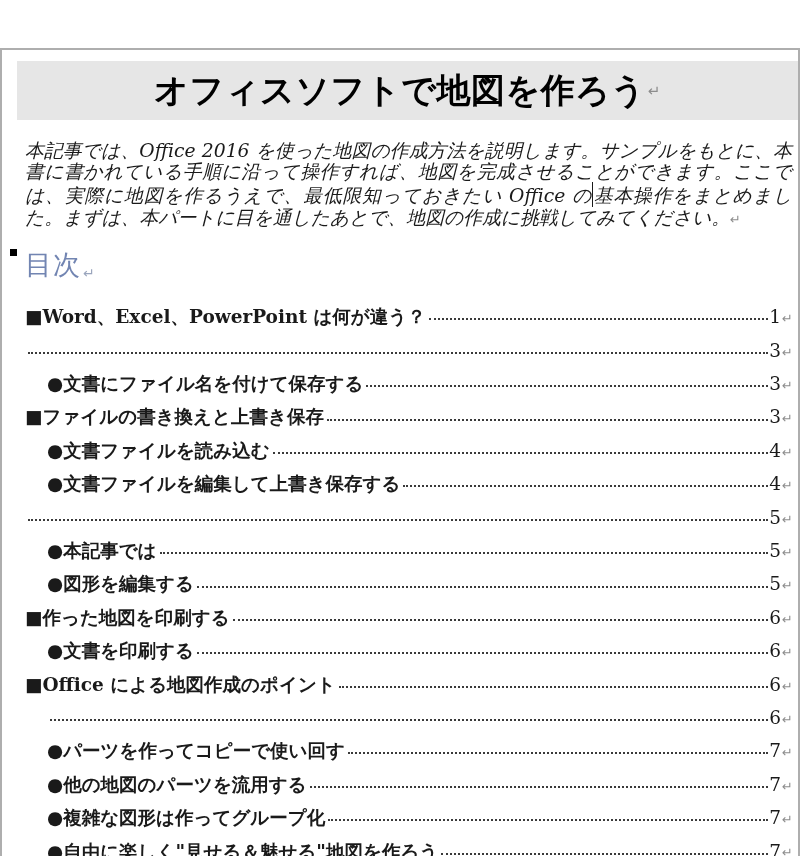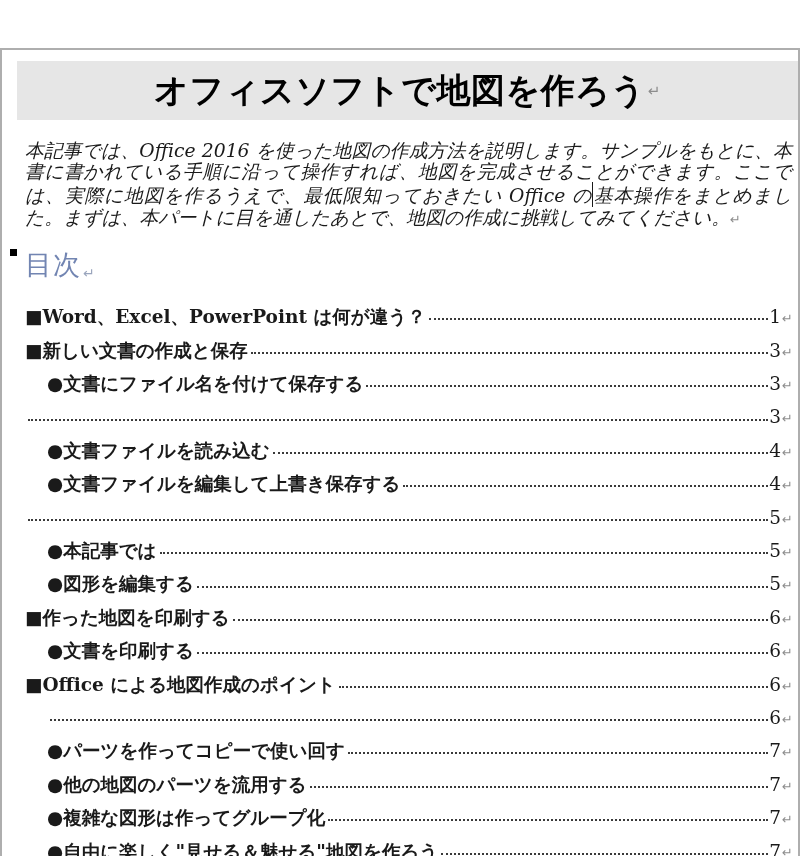--- a/index.html
+++ b/index.html
@@ -137,32 +137,32 @@
   </div>
 
   <div class="toc">
       <div class="toc-row">
     <span class="toc-label">■Word、Excel、PowerPoint は何が違う？</span>
     <span class="toc-dots"></span>
     <span class="toc-page">1</span>
     <span class="pilcrow">↵</span>
   </div>
       <div class="toc-row">
-    <span class="toc-label">■新しい文書の作成と保存</span>
     <span class="toc-dots"></span>
     <span class="toc-page">3</span>
     <span class="pilcrow">↵</span>
   </div>
       <div class="toc-row level2">
     <span class="toc-label">●文書にファイル名を付けて保存する</span>
     <span class="toc-dots"></span>
     <span class="toc-page">3</span>
     <span class="pilcrow">↵</span>
   </div>
       <div class="toc-row">
+    <span class="toc-label">■ファイルの書き換えと上書き保存</span>
     <span class="toc-dots"></span>
     <span class="toc-page">3</span>
     <span class="pilcrow">↵</span>
   </div>
       <div class="toc-row level2">
     <span class="toc-label">●文書ファイルを読み込む</span>
     <span class="toc-dots"></span>
     <span class="toc-page">4</span>
     <span class="pilcrow">↵</span>
   </div>

